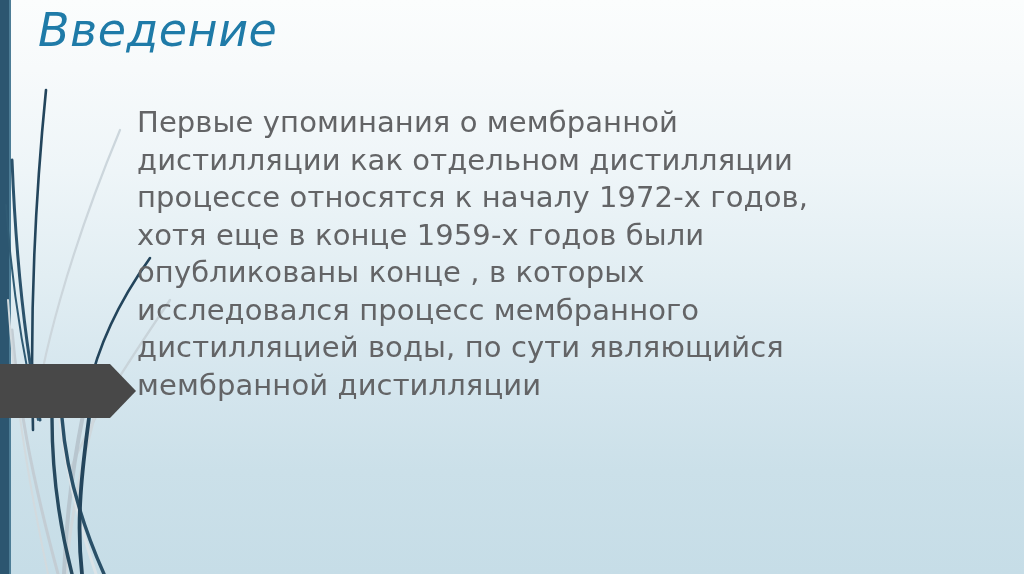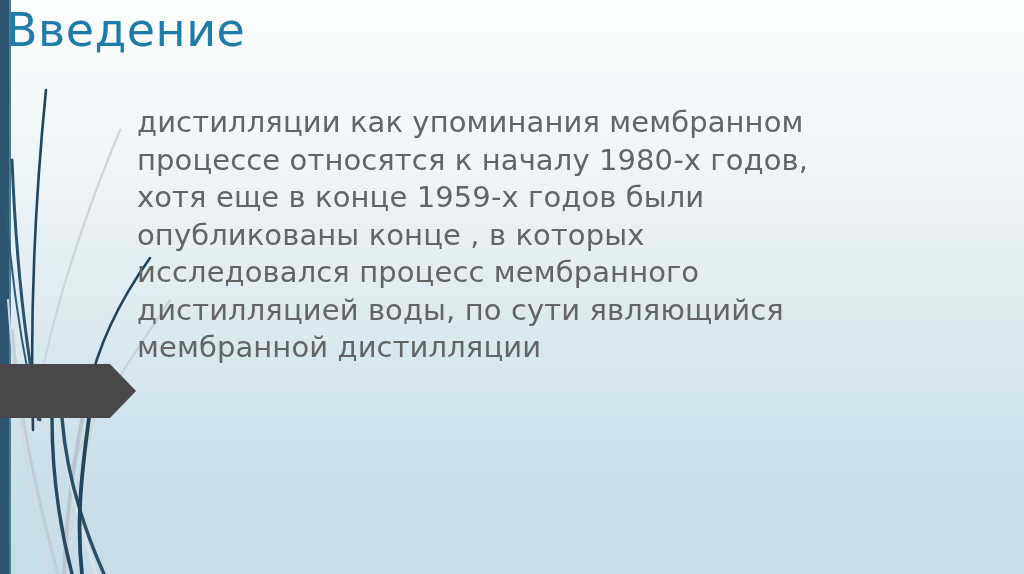--- a/index.html
+++ b/index.html
@@ -51,29 +51,30 @@
     left: 0;
     top: 0;
     width: 300px;
     height: 574px;
     pointer-events: none;
   }
 
   
   .title {
     position: absolute;
-    left: 6px;
+    left: 38px;
     top: 2px;
     font-family: "DejaVu Sans", sans-serif;
     font-weight: 400;
     font-size: 46px;
     line-height: 56px;
     letter-spacing: 0.5px;
     color: #1f7ba8;
     white-space: nowrap;
+    font-style: italic;
   }
 
   
   .body-copy {
     position: absolute;
     left: 137px;
     top: 104px;
     width: 790px;
     font-family: "DejaVu Sans", sans-serif;
     font-weight: 400;
@@ -121,22 +122,23 @@
     <path d="M150 258 C 120 300, 98 345, 88 392" stroke="#23455c" stroke-width="2.6" fill="none" stroke-linecap="round"></path>
 
     <path d="M52 418 C 52 470, 58 520, 72 574" stroke="#26495f" stroke-width="3.4" fill="none" stroke-linecap="round"></path>
     <path name="reed" d="M62 418 C 66 470, 80 520, 104 574" stroke="#2a5068" stroke-width="3.4" fill="none" stroke-linecap="round"></path>
     <path d="M89 418 C 82 470, 76 520, 82 574" stroke="#23455c" stroke-width="3.8" fill="none" stroke-linecap="round"></path>
   </svg>
 
   <div class="title">Введение</div>
 
   <div class="body-copy">
-    <span class="ln">дистилляции как упоминания мембранном</span>
-    <span class="ln">процессе относятся к началу 1980-х годов,</span>
+    <span class="ln">Первые упоминания о мембранной</span>
+    <span class="ln">дистилляции как отдельном дистилляции</span>
+    <span class="ln">процессе относятся к началу 1972-х годов,</span>
     <span class="ln">хотя еще в конце 1959-х годов были</span>
     <span class="ln">опубликованы конце , в которых</span>
     <span class="ln">исследовался процесс мембранного</span>
     <span class="ln">дистилляцией воды, по сути являющийся</span>
     <span class="ln">мембранной дистилляции</span>
   </div>
 
   <div class="banner">
     <svg width="136" height="54" viewBox="0 0 136 54">
       <polygon points="0,0 110,0 136,27 110,54 0,54" fill="#484848"></polygon>

